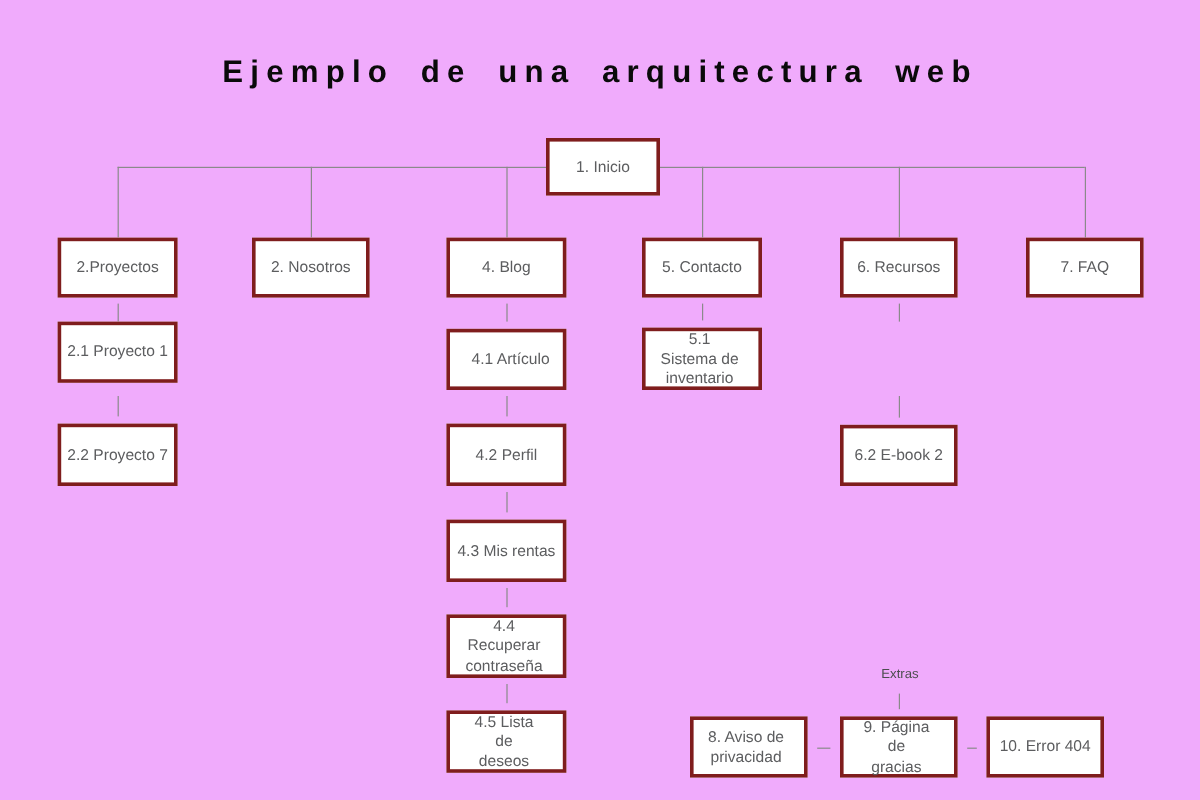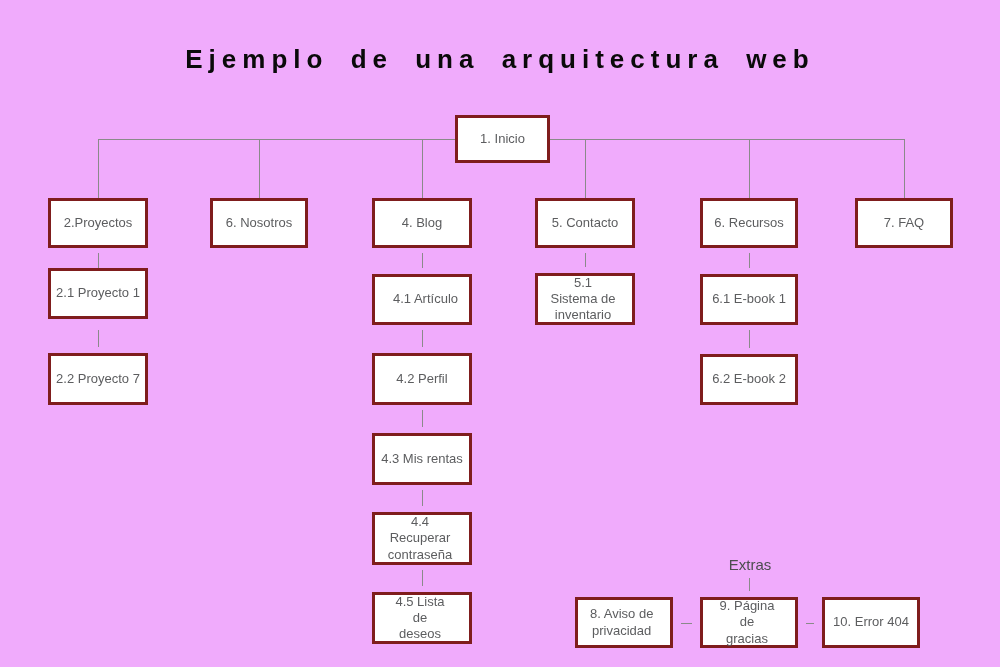--- a/index.html
+++ b/index.html
@@ -19,21 +19,21 @@
     display:flex;align-items:center;white-space:pre-line;
     z-index:2;
   }
   .node.center{justify-content:center;text-align:center;padding:0 4px;}
   .node.left{justify-content:flex-start;text-align:center;padding:0 16px 0 12px;}
   .vline,.hline{position:absolute;background:#8a8a8a;z-index:1;}
   .vline{width:1px;}
   .hline{height:1px;}
   .extras-label{
     position:absolute;transform:translateX(-50%);
-    font-size:15px;color:#4c4d4f;z-index:2;
+    font-size:11px;color:#4c4d4f;z-index:2;
   }
 </style>
 </head>
 <body>
 
 <div class="stage">
   <div class="title">Ejemplo de una arquitectura web</div>
   <div class="extras-label" style="left: 750px; top: 556px;">Extras</div>
 <div class="hline" style="left: 98px; top: 139px; width: 806px;"></div>
     <div class="vline" style="left: 98px; top: 139px; height: 59px;"></div>
@@ -50,36 +50,35 @@
     <div class="vline" style="left: 422px; top: 490px; height: 16px;"></div>
     <div class="vline" style="left: 422px; top: 570px; height: 16px;"></div>
     <div class="vline" style="left: 585px; top: 253px; height: 14px;"></div>
     <div class="vline" style="left: 749px; top: 253px; height: 15px;"></div>
     <div class="vline" style="left: 749px; top: 330px; height: 18px;"></div>
     <div class="hline" style="left: 681px; top: 623px; width: 11px;"></div>
     <div class="hline" style="left: 806px; top: 623px; width: 8px;"></div>
     <div class="vline" style="left: 749px; top: 578px; height: 13px;"></div>
     <div class="node center" style="left: 455px; top: 115px; width: 95px; height: 48px;">1. Inicio</div>
     <div class="node center" style="left: 48px; top: 198px; width: 100px; height: 50px;">2.Proyectos</div>
-    <div class="node center" style="left: 210px; top: 198px; width: 98px; height: 50px;">6. Nosotros</div>
+    <div class="node center" style="left: 210px; top: 198px; width: 98px; height: 50px;">2. Nosotros</div>
     <div class="node center" style="left: 372px; top: 198px; width: 100px; height: 50px;">4. Blog</div>
     <div class="node center" style="left: 535px; top: 198px; width: 100px; height: 50px;">5. Contacto</div>
     <div class="node center" style="left: 700px; top: 198px; width: 98px; height: 50px;">6. Recursos</div>
     <div class="node center" style="left: 855px; top: 198px; width: 98px; height: 50px;">7. FAQ</div>
     <div class="node center" style="left: 48px; top: 268px; width: 100px; height: 51px;">2.1 Proyecto 1</div>
     <div class="node center" style="left: 48px; top: 353px; width: 100px; height: 52px;">2.2 Proyecto 7</div>
     <div class="node center" style="left: 372px; top: 274px; width: 100px; height: 51px; padding-left: 11px;">4.1 Artículo</div>
     <div class="node center" style="left: 372px; top: 353px; width: 100px; height: 52px;">4.2 Perfil</div>
     <div class="node center" style="left: 372px; top: 433px; width: 100px; height: 52px;">4.3 Mis rentas</div>
     <div class="node left" style="left: 372px; top: 512px; width: 100px; height: 53px;">4.4 Recuperar
 contraseña</div>
     <div class="node left" style="left: 372px; top: 592px; width: 100px; height: 52px;">4.5 Lista de
 deseos</div>
     <div class="node left" style="left: 535px; top: 273px; width: 100px; height: 52px;">5.1 Sistema de
 inventario</div>
-    <div class="node center" style="left: 700px; top: 274px; width: 98px; height: 51px;">6.1 E-book 1</div>
     <div class="node center" style="left: 700px; top: 354px; width: 98px; height: 51px;">6.2 E-book 2</div>
     <div class="node left" style="left: 575px; top: 597px; width: 98px; height: 51px;">8. Aviso de
 privacidad</div>
     <div class="node left" style="left: 700px; top: 597px; width: 98px; height: 51px;">9. Página de
 gracias</div>
     <div class="node center" style="left: 822px; top: 597px; width: 98px; height: 51px;">10. Error 404</div>
   </div>
 
 </body></html>

